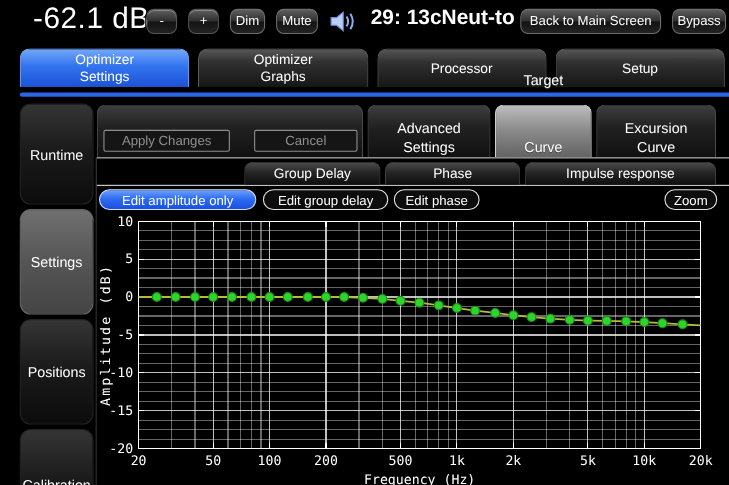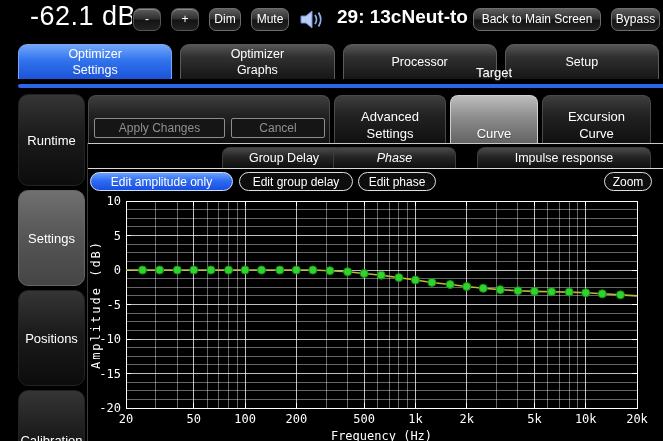--- a/index.html
+++ b/index.html
@@ -95,39 +95,39 @@
   <div class="blue-strip"></div>
 
   <div class="side-tab" style="top:94px;height:92px;">Runtime</div>
   <div class="side-tab active" style="top:190px;height:96px;">Settings</div>
   <div class="side-tab" style="top:290px;height:96px;">Positions</div>
   <div class="side-tab" style="top:390px;height:100px;">Calibration</div>
 
   <div class="pane-edge"></div>
 
   <div class="main-settings">
-    <div class="ms-btn" style="left:5px;width:131px;">Apply Changes</div>
+    <div class="ms-btn" style="left:5px;width:115px;">Apply Changes</div>
     <div class="ms-btn" style="left:142px;width:94px;">Cancel</div>
   </div>
   <div class="subtab" style="left:334px;width:112px;">
     <span>Advanced</span>
     <span>Settings</span>
   </div>
   <div class="subtab light" style="left:450px;width:88px;">
     <span>Target</span>
     <span>Curve</span>
   </div>
   <div class="subtab" style="left:542px;width:109px;">
     <span>Excursion</span>
     <span>Curve</span>
   </div>
   <div class="subrow-line"></div>
 
   <div class="curve-tab" style="left:222px;width:124px;">Group Delay</div>
-  <div class="curve-tab" style="left:333px;width:123px;font-style:italic;">Phase</div>
+  <div class="curve-tab" style="left:350px;width:123px;">Phase</div>
   <div class="curve-tab" style="left:477px;width:174px;">Impulse response</div>
   <div class="curve-line"></div>
 
   <div class="pill blue" style="left:90px;width:143px;">Edit amplitude only</div>
   <div class="pill" style="left:239px;width:114px;">Edit group delay</div>
   <div class="pill" style="left:358px;width:78px;">Edit phase</div>
   <div class="pill" style="left:604px;width:48px;">Zoom</div>
 
   <div class="chart-wrap">
     <svg width="575" height="248" viewBox="0 0 575 248">

